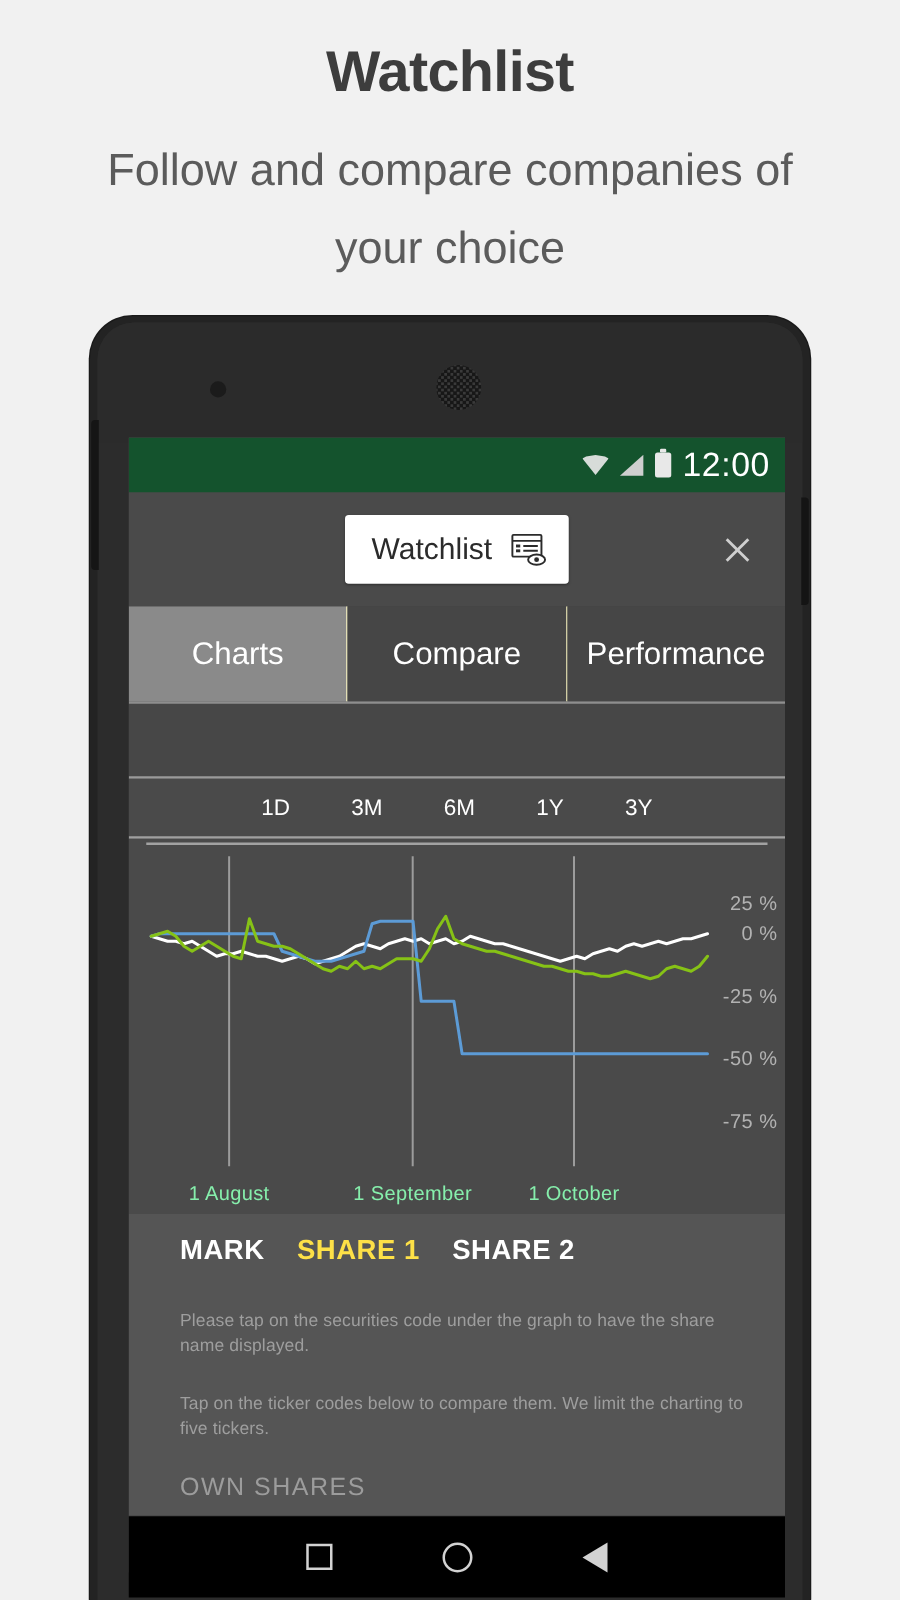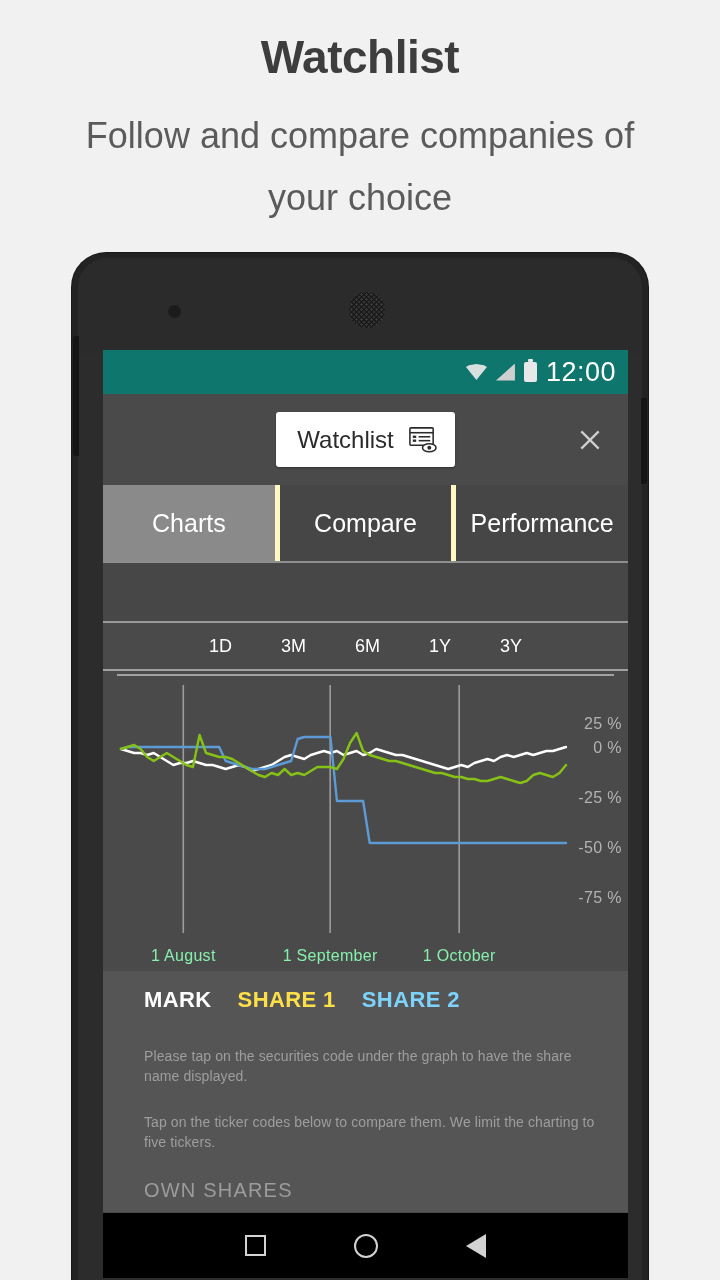--- a/index.html
+++ b/index.html
@@ -63,21 +63,21 @@
 
   
   .screen {
     position:absolute; left:25px; top:92px;
     width:525px; height:908px;
     background:#4a4a4a; overflow:hidden;
   }
 
   
   .statusbar {
-    position:relative; height:44px; background:#0f766e;
+    position:relative; height:44px; background:#14532d;
     display:flex; align-items:center; justify-content:flex-end;
     padding-right:12px; gap:9px;
   }
   .ic-wifi {
     width:21px; height:16px;
     background:#e8e8e8;
     clip-path:polygon(50% 100%, 0% 18%, 14% 8%, 50% 0%, 86% 8%, 100% 18%);
     opacity:.92;
   }
   .ic-signal {
@@ -111,21 +111,21 @@
     position:absolute; right:18px; top:50%; transform:translateY(-50%);
     width:40px; height:40px; display:flex; align-items:center; justify-content:center;
   }
   .close-btn svg { width:26px; height:26px; }
 
   
   .tabs { display:flex; height:76px; background:#3f3f3f; }
   .tab {
     flex:1; display:flex; align-items:center; justify-content:center;
     font-size:25px; color:#fff; background:#464646;
-    border-right:5px solid #fef9c3;
+    border-right:1px solid #fef9c3;
   }
   .tab:last-child { border-right:none; }
   .tab.active { background:#8a8a8a; }
 
   
   .toolstrip {
     height:62px; background:#474747;
     border-top:2px solid #8e8e8e;
     border-bottom:2px solid #9a9a9a;
   }
@@ -264,21 +264,21 @@
               <div class="xlab" style="left: 80.3px;">1 August</div>
               <div class="xlab" style="left: 227.15px;">1 September</div>
               <div class="xlab" style="left: 356.2px;">1 October</div>
             </div>
         </div>
 
         <div class="content">
           <div class="legend">
             <span class="lg" style="color: rgb(255, 255, 255);">MARK</span>
             <span class="lg" style="color: #fde047;">SHARE 1</span>
-            <span class="lg" style="color: #7dd3fc;">SHARE 2</span>
+            <span class="lg" style="color: #ffffff;">SHARE 2</span>
           </div>
           <div class="para">Please tap on the securities code under the graph to have the share name displayed.</div>
           <div class="para">Tap on the ticker codes below to compare them. We limit the charting to five tickers.</div>
           <div class="ownshares">OWN SHARES</div>
         </div>
 
       </div>
 
       <div class="navbar">
         <div class="nav-sq"></div>

